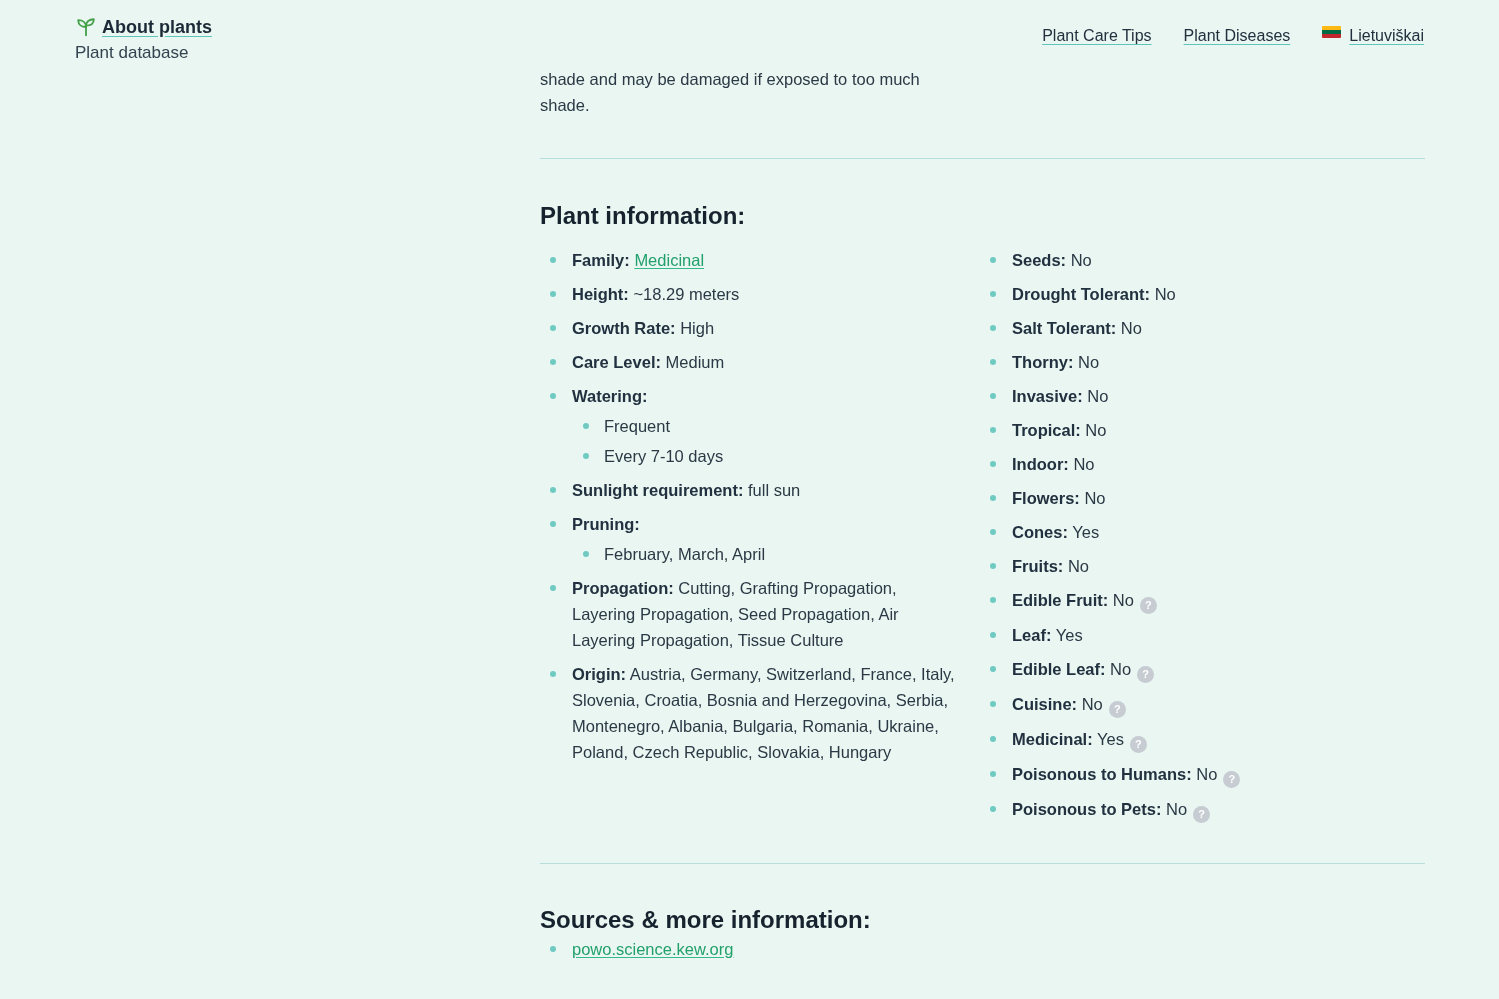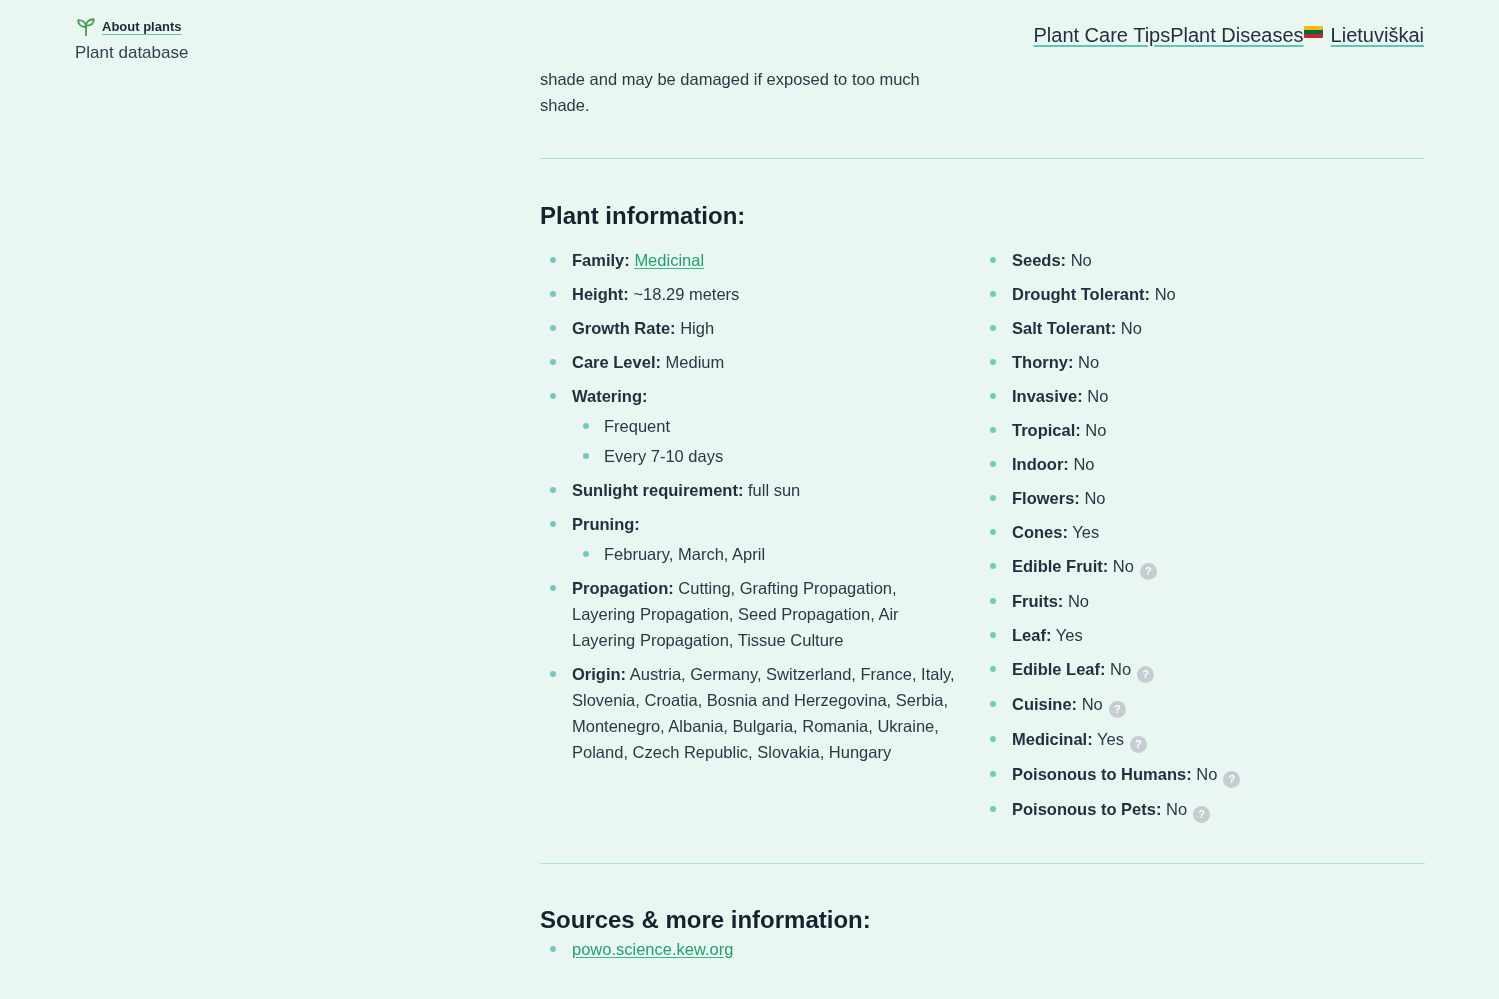--- a/index.html
+++ b/index.html
@@ -25,28 +25,28 @@
     font-family:"Liberation Sans", sans-serif;
     color:var(--body-text);
     font-size:16.5px;line-height:26px;
   }
 
   
   .header{position:absolute;top:0;left:0;right:0;height:70px;}
   .logo{position:absolute;left:75px;top:14px;cursor:pointer;}
   .logo-top{display:flex;align-items:center;gap:5px;}
   .logo-title{
-    font-size:13px;font-weight:bold;color:#1c2a38;
+    font-size:18px;font-weight:bold;color:#1c2a38;
     text-decoration:underline;text-decoration-color:var(--accent-teal);
     text-underline-offset:3px;
   }
   .logo-sub{font-size:17px;line-height:18px;color:#33434f;margin-top:4px;}
   .nav{
     position:absolute;top:26px;right:75px;
-    display:flex;align-items:center;font-size:20px;line-height:19px;
+    display:flex;align-items:center;gap:32px;font-size:16px;line-height:19px;
   }
   .nav a{
     color:#22303e;text-decoration:underline;
     text-decoration-color:var(--accent-teal);text-underline-offset:3px;
   }
   .lang{display:flex;align-items:flex-start;gap:8px;}
   .flag{width:19px;height:12px;display:flex;flex-direction:column;border-radius:1px;overflow:hidden;flex:none;}
   .flag .f-y{flex:1;background:var(--flag-yellow);}
   .flag .f-g{flex:1;background:var(--flag-green);}
   .flag .f-r{flex:1;background:var(--flag-red);}
@@ -157,22 +157,22 @@
       <ul class="plist" id="right-list">
           <li><strong>Seeds:</strong> No</li>
           <li><strong>Drought Tolerant:</strong> No</li>
           <li><strong>Salt Tolerant:</strong> No</li>
           <li><strong>Thorny:</strong> No</li>
           <li><strong>Invasive:</strong> No</li>
           <li><strong>Tropical:</strong> No</li>
           <li><strong>Indoor:</strong> No</li>
           <li><strong>Flowers:</strong> No</li>
           <li><strong>Cones:</strong> Yes</li>
+          <li><strong>Fruits:</strong> No</li>
           <li><strong>Edible Fruit:</strong> No<span class="help">?</span></li>
-          <li><strong>Fruits:</strong> No</li>
           <li><strong>Leaf:</strong> Yes</li>
           <li><strong>Edible Leaf:</strong> No<span class="help">?</span></li>
           <li><strong>Cuisine:</strong> No<span class="help">?</span></li>
           <li><strong>Medicinal:</strong> Yes<span class="help">?</span></li>
           <li><strong>Poisonous to Humans:</strong> No<span class="help">?</span></li>
           <li><strong>Poisonous to Pets:</strong> No<span class="help">?</span></li>
         </ul>
     </div>
   </div>
 

